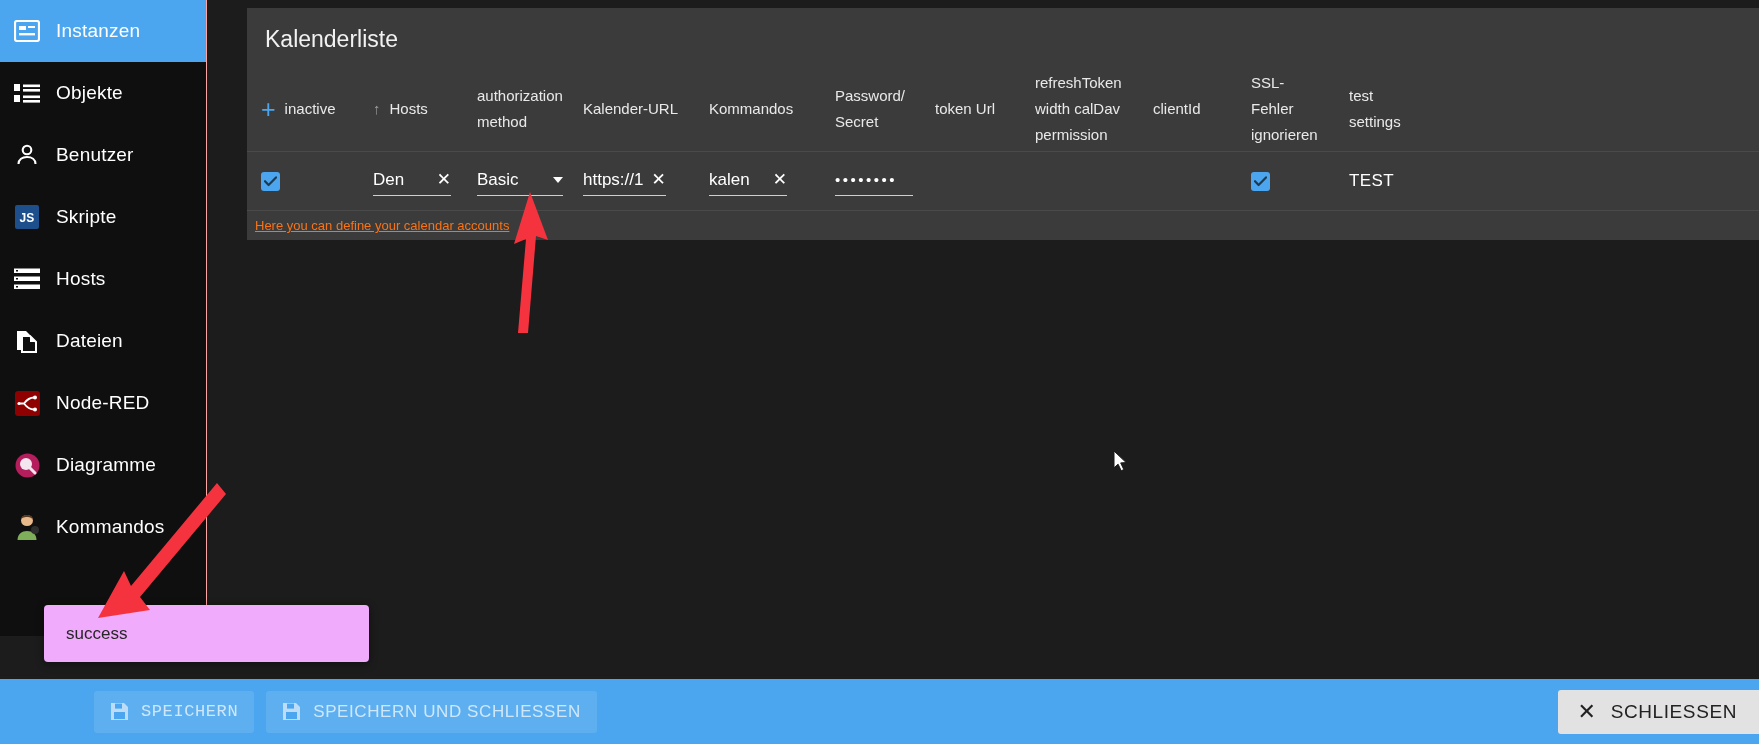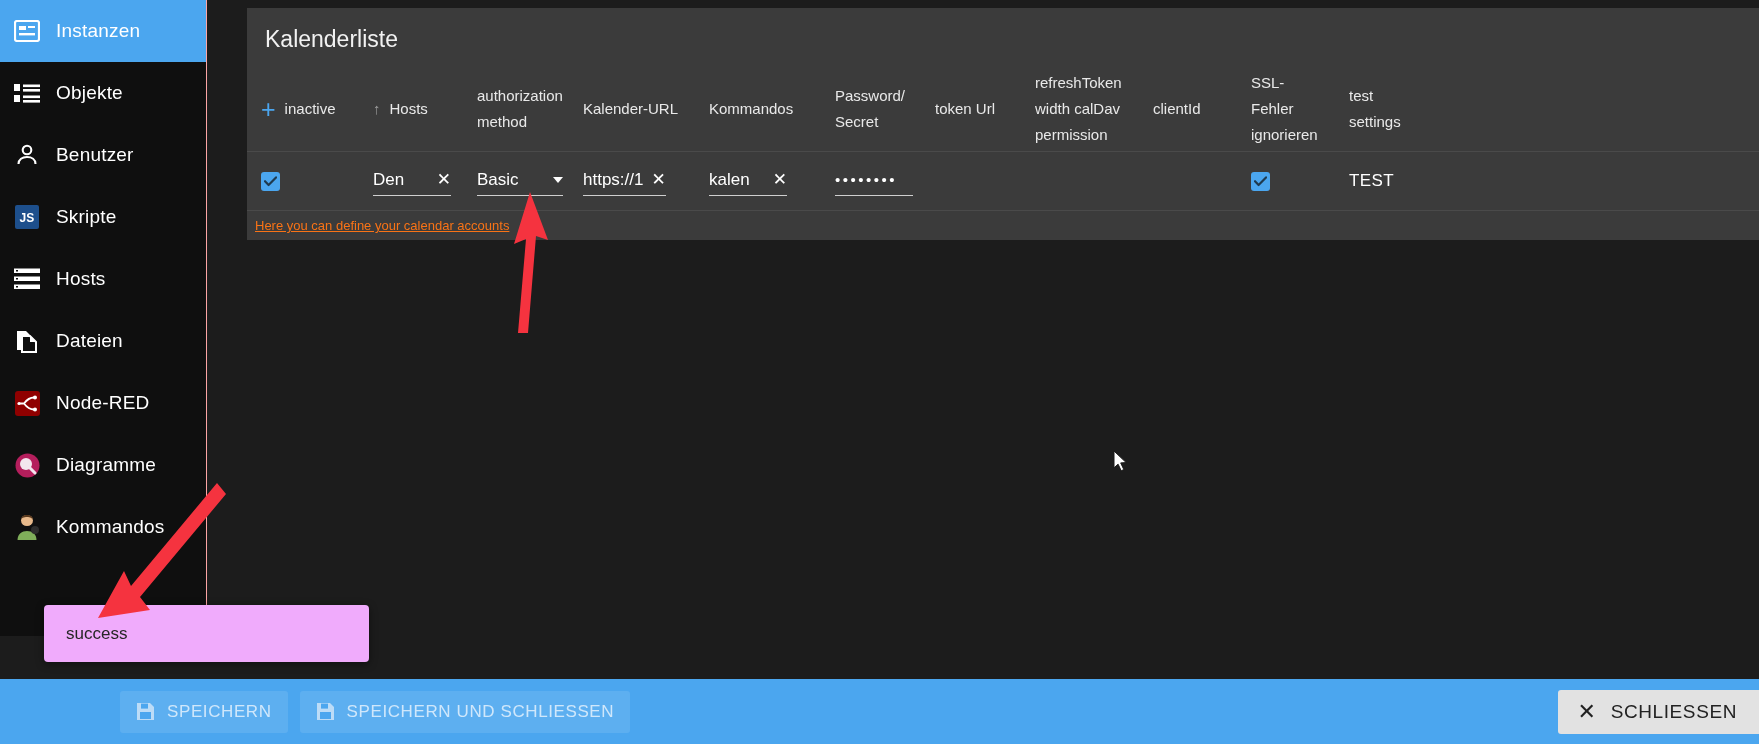--- a/index.html
+++ b/index.html
@@ -479,21 +479,21 @@
   <svg class="anno" style="left:78px;top:478px;" width="150" height="150" viewBox="0 0 150 150">
     <path d="M139 5 L53 108 L46 93 L20 140 L72 132 L62 119 L148 16 Z" fill="#f5333f"></path>
   </svg>
 
   <div class="toast">
     <span>success</span>
   </div>
 
   <div class="bottombar">
 
-    <button class="bb-btn" style="margin-left:120px;">
+    <button class="bb-btn" style="margin-left:94px;font-family:Liberation Mono, monospace;">
       <span class="bb-ico">
         <svg width="19" height="19" viewBox="0 0 19 19">
             <path d="M1 1h13l4 4v13H1z" fill="#bcdcf7"></path>
             <rect x="5" y="1.6" width="7" height="5" fill="#4ba6ef"></rect>
             <rect x="4" y="10" width="11" height="7" fill="#4ba6ef"></rect>
           </svg>
       </span>
       <span>SPEICHERN</span>
     </button>
 

